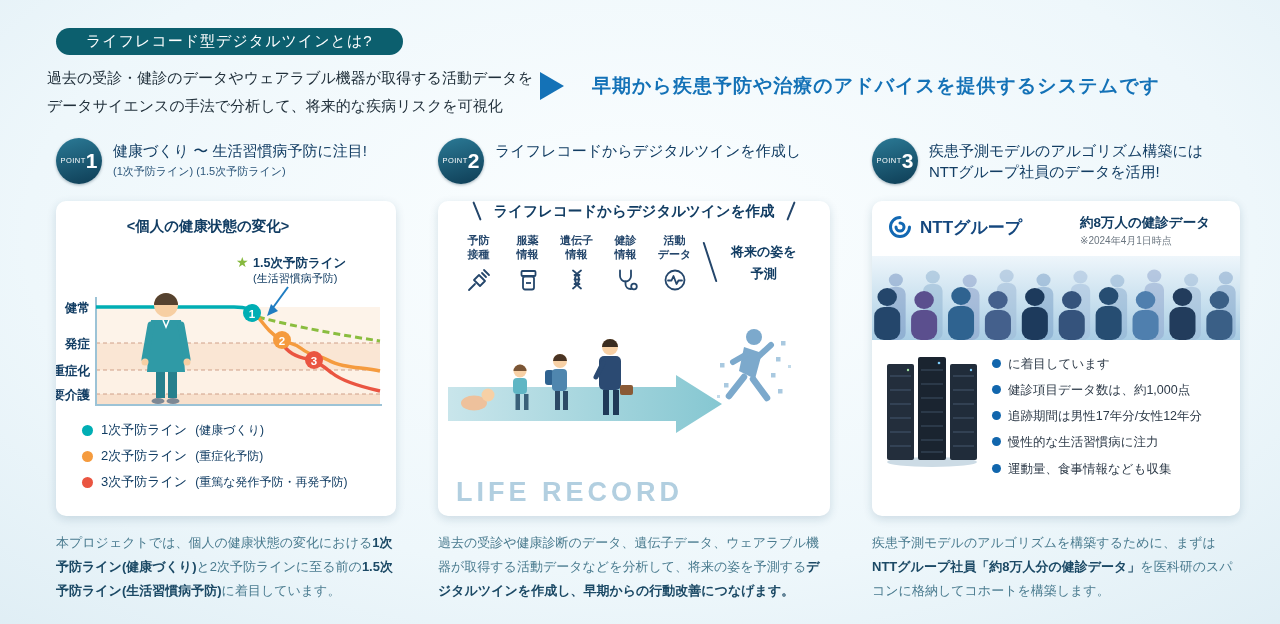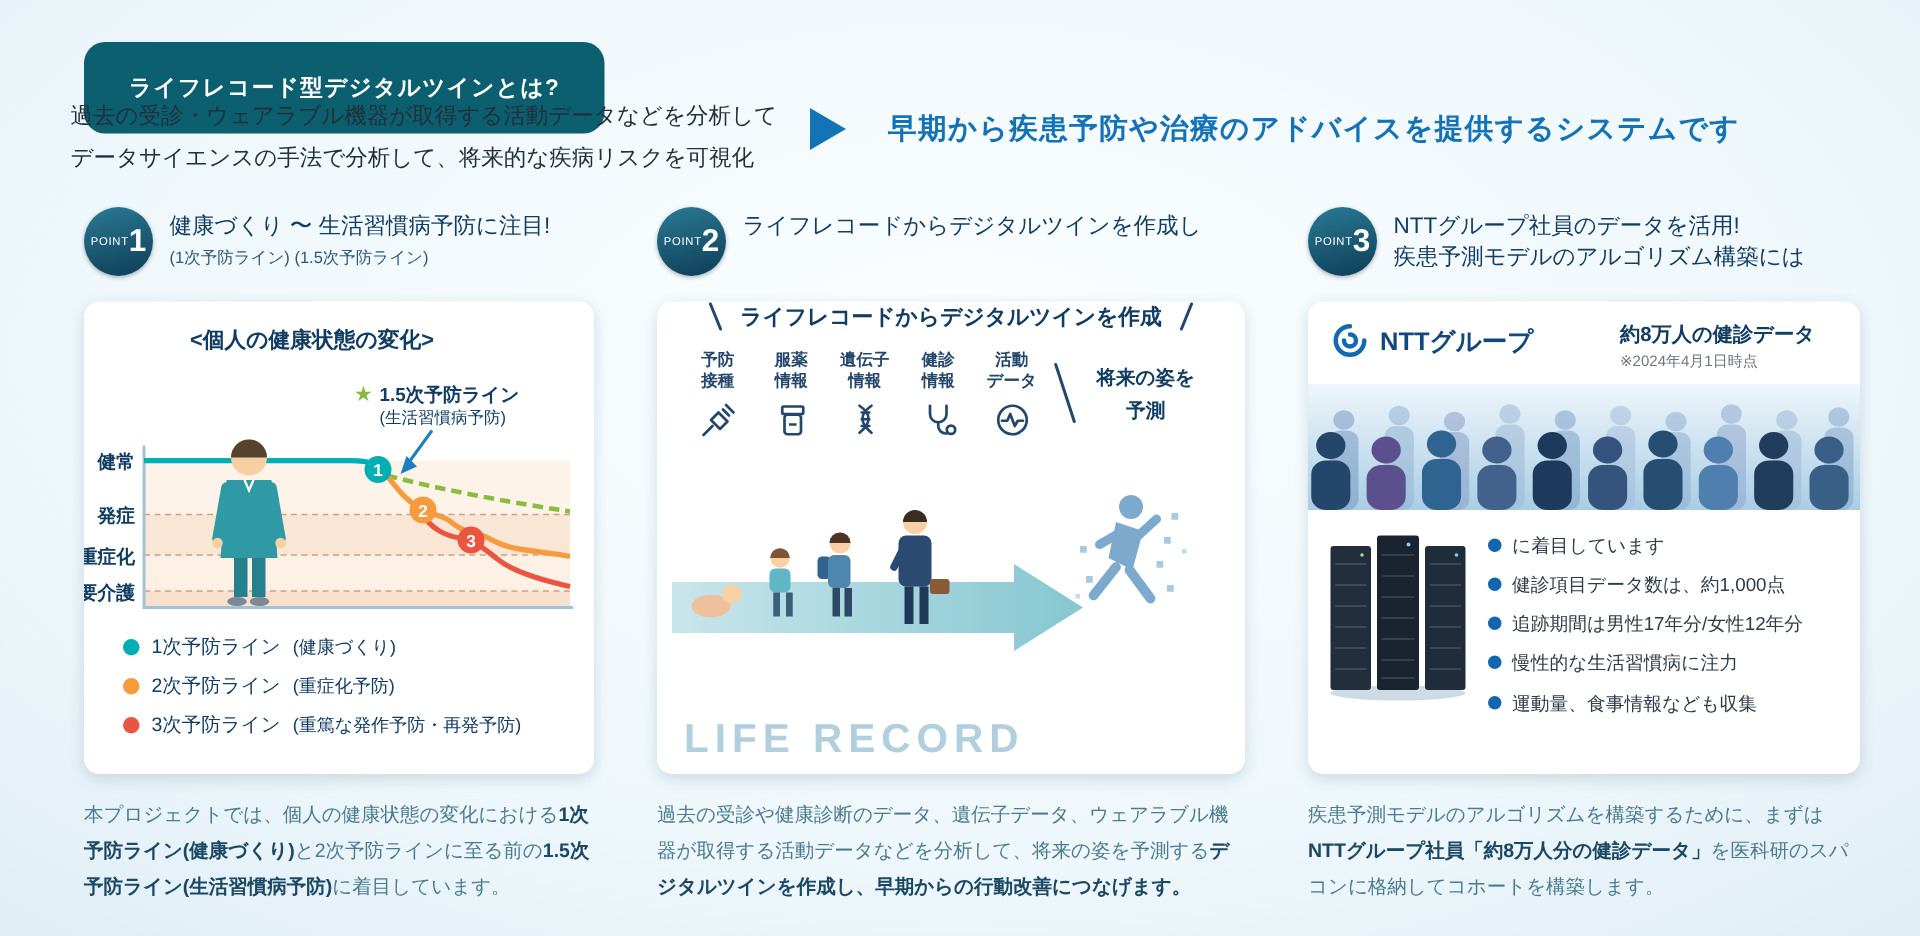--- a/index.html
+++ b/index.html
@@ -8,22 +8,22 @@
     font-family:"Liberation Sans","DejaVu Sans",sans-serif;
     background:#d7e7f0;
   }
   .page{
     position:relative;width:1280px;height:624px;overflow:hidden;
     background:radial-gradient(120% 135% at 50% 38%, #fbfeff 0%, #eef7fb 40%, #d9eaf2 72%, #c6dcea 100%);
   }
   
   .title-badge{
     position:absolute;left:56px;top:28px;
-    background:#0c5f6e;color:#fff;font-size:15px;font-weight:bold;
-    padding:21px 30px;border-radius:14px;letter-spacing:1px;
+    background:#0c5f6e;color:#fff;font-size:15px;font-weight:normal;
+    padding:4px 30px;border-radius:14px;letter-spacing:1px;
   }
   .intro{position:absolute;left:47px;top:64px;font-size:15px;color:#21303b;line-height:1.85}
   .headline-row{position:absolute;left:540px;top:72px;display:flex;align-items:center;gap:28px}
   .tri{width:0;height:0;border-left:24px solid #1472b7;border-top:14px solid transparent;border-bottom:14px solid transparent}
   .headline{font-size:19px;font-weight:bold;color:#1472b7;letter-spacing:1px}
   
   .columns{position:absolute;left:56px;top:138px;display:grid;grid-template-columns:340px 392px 368px;column-gap:42px}
   .col{display:flex;flex-direction:column}
   .point-head{display:flex;gap:11px;min-height:56px}
   .point-badge{
@@ -76,21 +76,21 @@
   .bullet-dot{width:9px;height:9px;border-radius:50%;background:#1166ad;flex:none;margin-top:4px}
   .bullet-text{font-size:12.5px;color:#2e3b49;line-height:1.45}
 </style>
 </head>
 <body>
 
 <div class="page">
 
   <div class="title-badge">ライフレコード型デジタルツインとは?</div>
   <div class="intro">
-    <div>過去の受診・ウェアラブル機器が取得する活動データなどを分析して</div>
+    <div>過去の受診・健診のデータやウェアラブル機器が取得する活動データを</div>
     <div>データサイエンスの手法で分析して、将来的な疾病リスクを可視化</div>
   </div>
   <div class="headline-row">
     <div class="tri"></div>
     <div class="headline">早期から疾患予防や治療のアドバイスを提供するシステムです</div>
   </div>
 
   <div class="columns">
 
     <div class="col">
@@ -328,22 +328,22 @@
       </div>
     </div>
 
     <div class="col">
       <div class="point-head">
         <div class="point-badge">
           <span class="pt">POINT</span>
           <span class="num">3</span>
         </div>
         <div class="point-title">
+          <div>疾患予測モデルのアルゴリズム構築には</div>
           <div>NTTグループ社員のデータを活用!</div>
-          <div>疾患予測モデルのアルゴリズム構築には</div>
         </div>
       </div>
 
       <div class="card">
         <div class="c3-head">
           <div class="brand">
             <svg width="26" height="26" viewBox="0 0 26 26">
               <path d="M13,3.5 A9.5,9.5 0 1 0 22.5,13" stroke="#1268b3" stroke-width="3" fill="none" stroke-linecap="round"></path>
               <path d="M13,9 A4,4 0 1 1 9,13" stroke="#1268b3" stroke-width="3" fill="none" stroke-linecap="round"></path>
             </svg>

